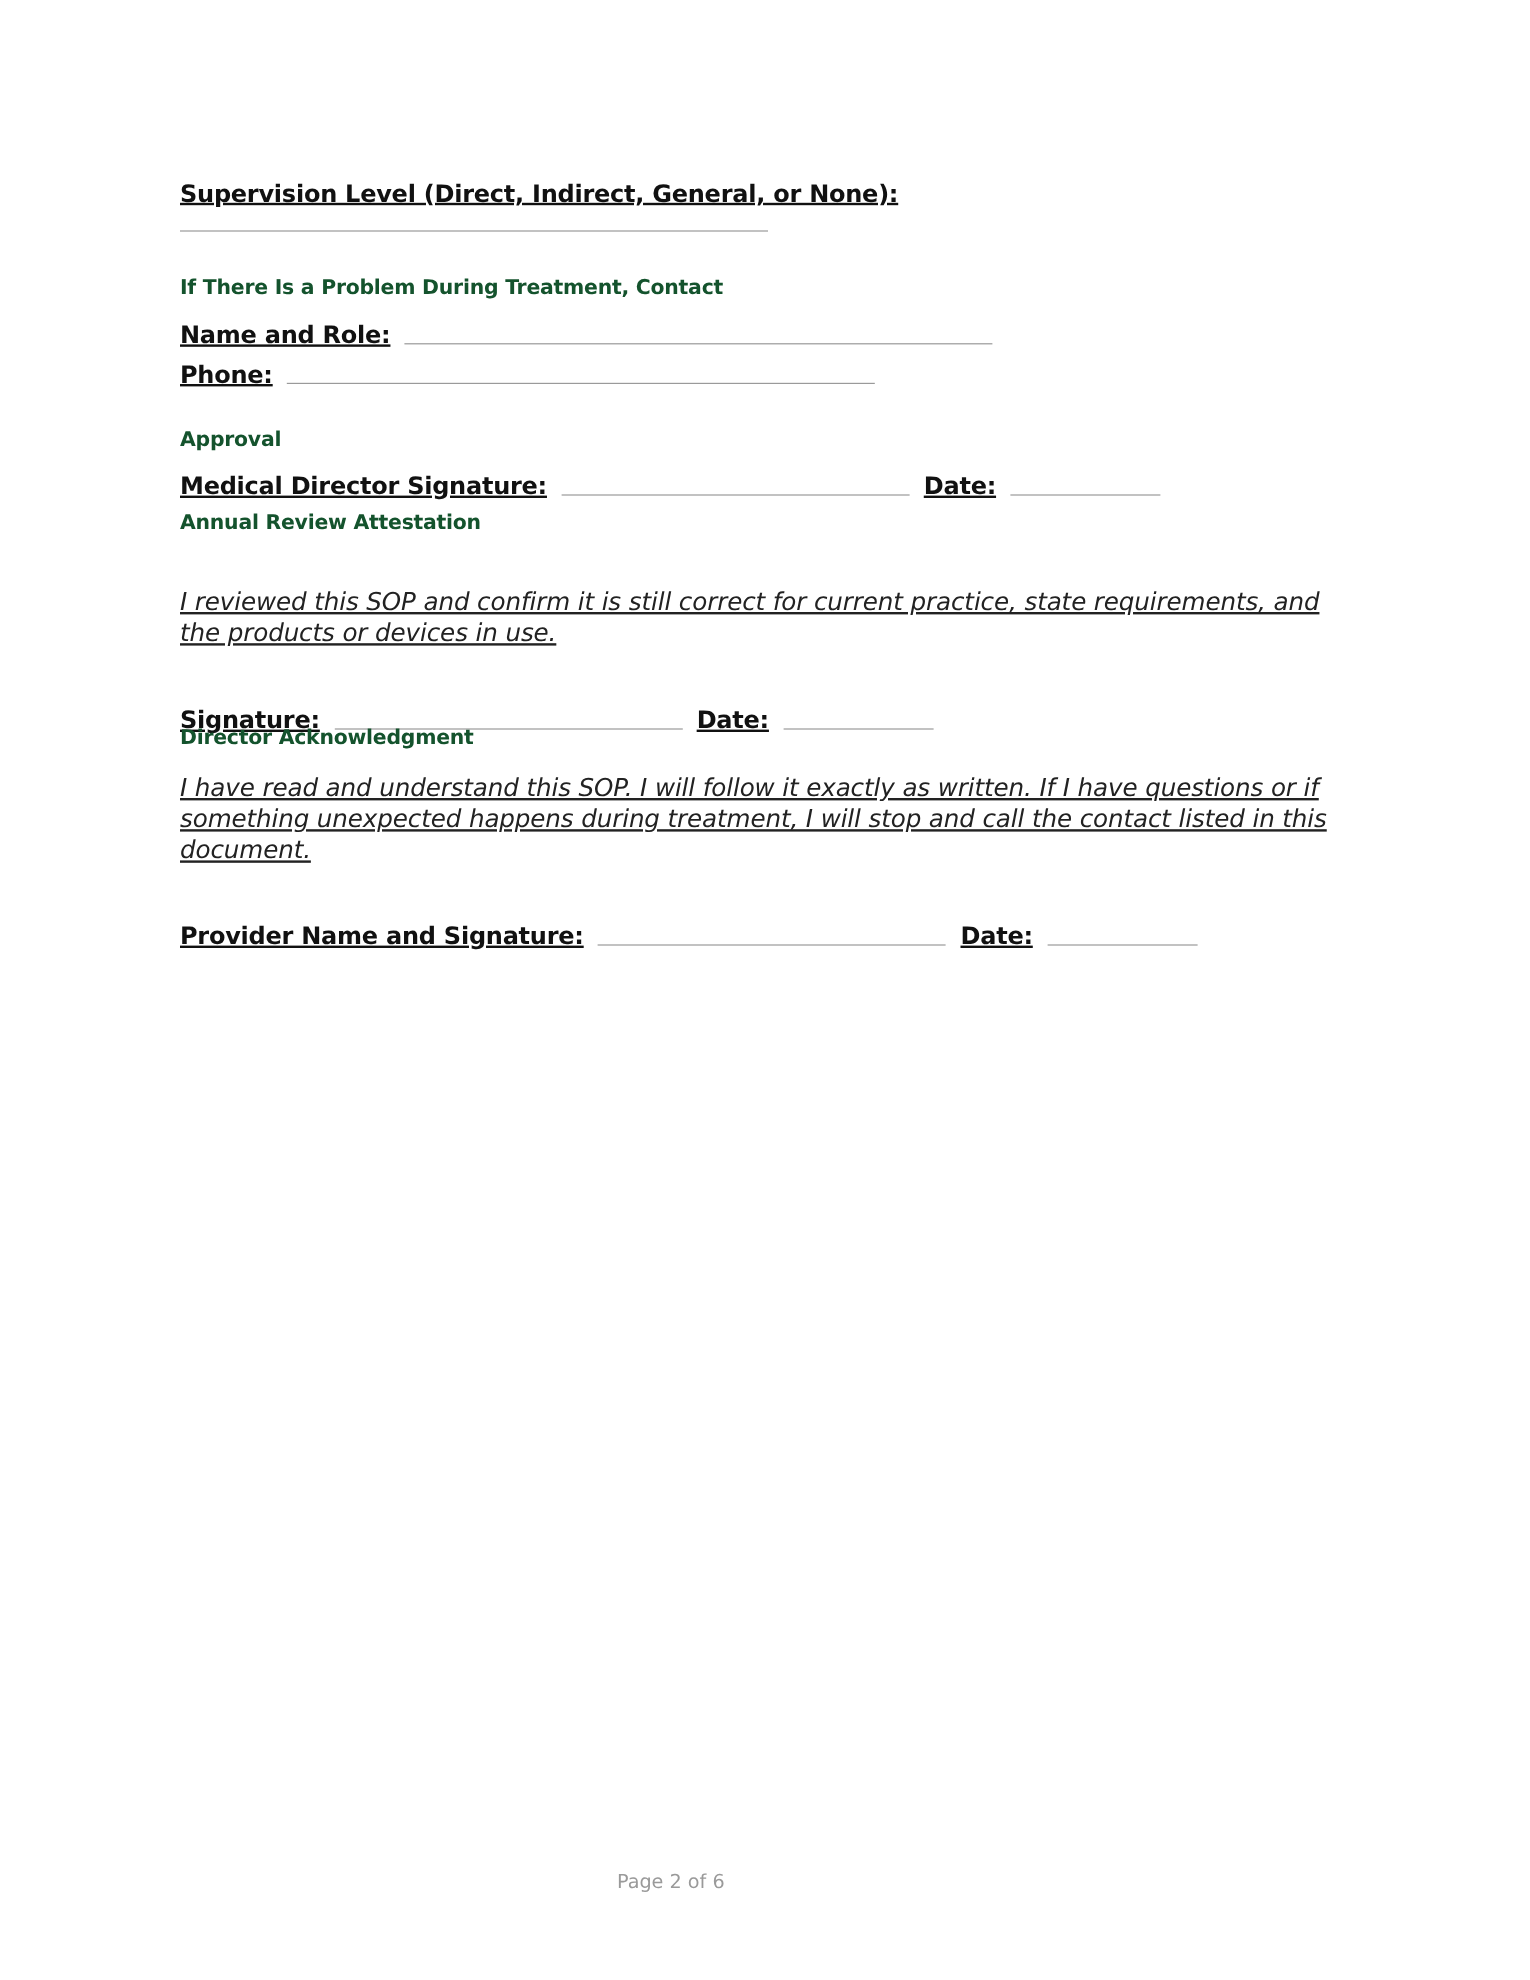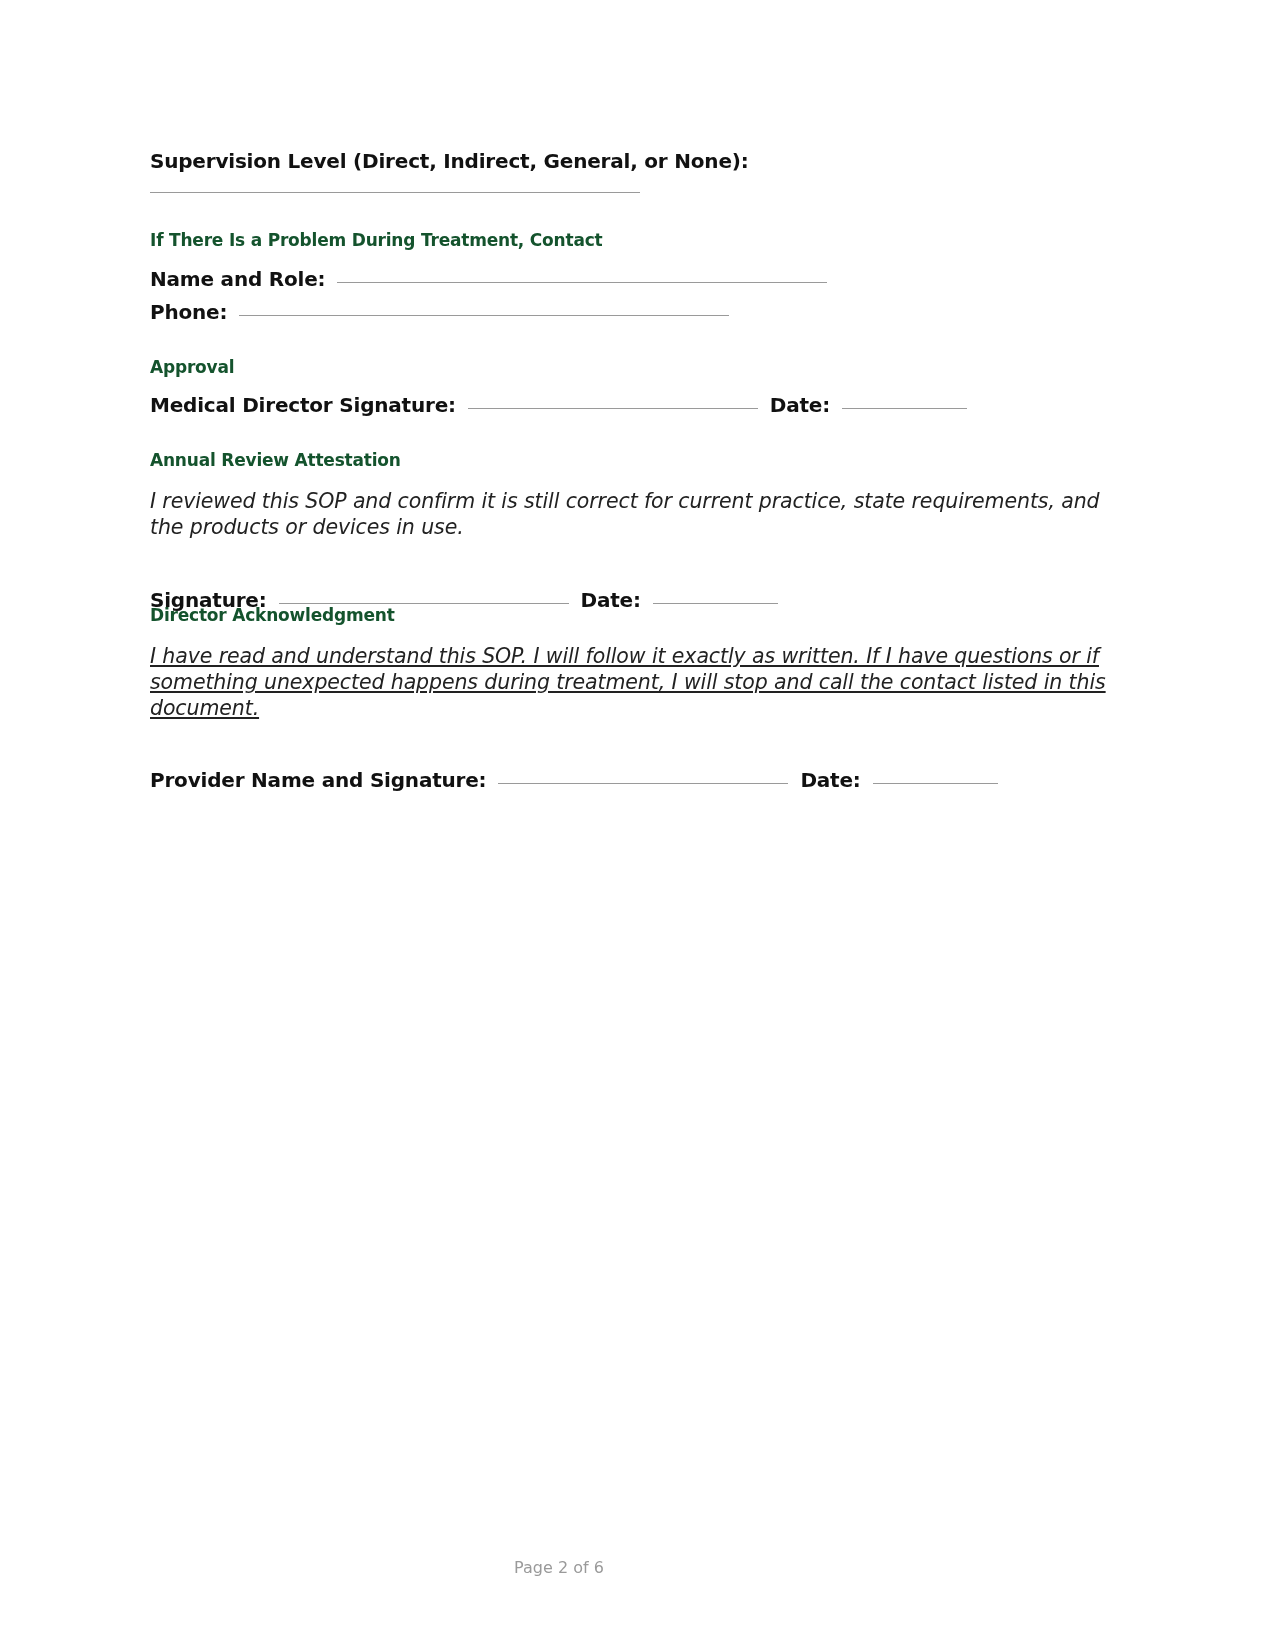--- a/index.html
+++ b/index.html
@@ -39,21 +39,22 @@
       color: #14532d;
       position: absolute;
       left: 0;
       letter-spacing: -0.2px;
     }
     .row {
       position: absolute;
       left: 0;
       white-space: nowrap;
       display: flex;
-      align-items: flex-start;
+      align-items: flex-end;
+      text-decoration: underline;
     }
     .row .label { line-height: 22px; }
     .row .blank { margin-left: 12px; margin-bottom: 3px; }
     .row .date-label { margin-left: 12px; }
     .italic {
       position: absolute;
       left: 0;
       width: 980px;
       font-style: italic;
       font-size: 20.5px;
@@ -94,22 +95,22 @@
   </div>
 
   <div class="heading" style="top:357px;">Approval</div>
   <div class="row" style="top:394px;">
     <span class="label">Medical Director Signature:</span>
     <span class="blank" style="width:290px;"></span>
     <span class="label date-label">Date:</span>
     <span class="blank" style="width:125px;"></span>
   </div>
 
-  <div class="heading" style="top:450px;">Annual Review Attestation</div>
-  <div class="italic" style="top:488px;">I reviewed this SOP and confirm it is still correct for current practice, state requirements, and the products or devices in use.</div>
+  <div class="heading" style="top:426px;">Annual Review Attestation</div>
+  <div class="italic" style="top:488px;text-decoration:underline;">I reviewed this SOP and confirm it is still correct for current practice, state requirements, and the products or devices in use.</div>
   <div class="row" style="top:549px;margin-top:40px;">
     <span class="label">Signature:</span>
     <span class="blank" style="width:290px;"></span>
     <span class="label date-label">Date:</span>
     <span class="blank" style="width:125px;"></span>
   </div>
 
   <div class="heading" style="top:605px;">Director Acknowledgment</div>
   <div class="italic" style="top:643px;text-decoration:underline;">I have read and understand this SOP. I will follow it exactly as written. If I have questions or if something unexpected happens during treatment, I will stop and call the contact listed in this document.</div>
   <div class="row" style="top:769px;">

